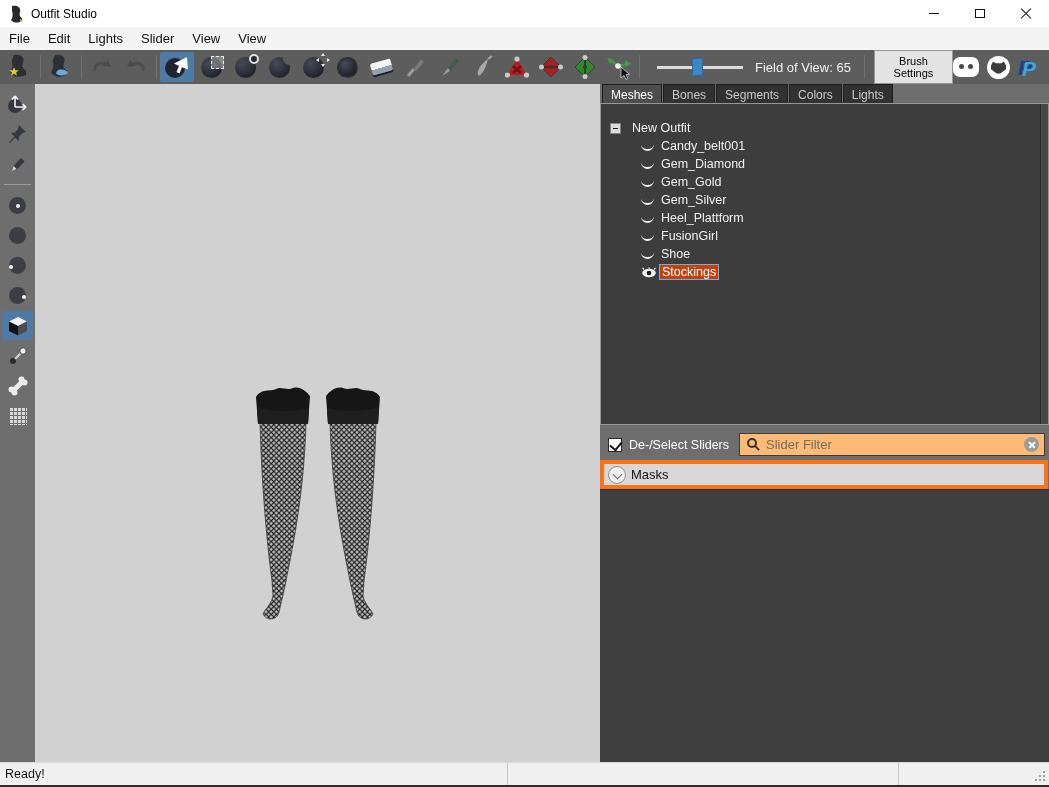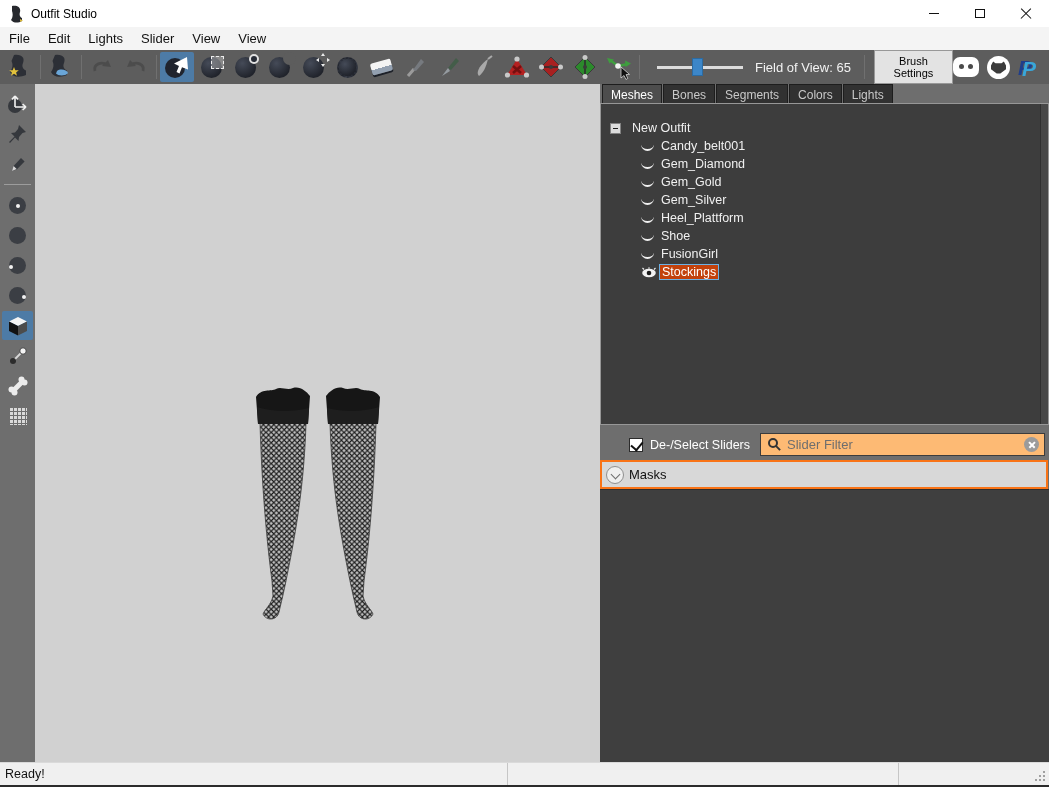--- a/index.html
+++ b/index.html
@@ -83,34 +83,34 @@
   .collapse-box { width:11px; height:11px; background:#dcdcdc; border:1px solid #828282; position:relative; margin-right:8px; flex:0 0 auto; }
   .collapse-box::after { content:""; position:absolute; left:2px; top:4px; width:5px; height:1.4px; background:#1c1c1c; }
   .tree-item { padding-left:40px; }
   .eye-closed { width:13px; height:9px; border-bottom:2.4px solid #f2f2f2; border-radius:0 0 12px 12px; margin-right:4px; flex:0 0 auto; }
   .eye-open { margin-right:2px; flex:0 0 auto; }
   .item-label { padding:1px 3px; white-space:nowrap; }
   .tree-item.selected .item-label { background:#c2410c; border:1px solid #6cb1e4; padding:0 2px; color:#fff; }
   .tree-scrollbar { position:absolute; right:0; top:0; bottom:0; width:8px; background:#474747; border-left:1px solid #2f2f2f; }
 
   .splitter { height:6px; flex:0 0 auto; }
-  .controls-row { height:27px; display:flex; align-items:center; padding:0 4px 0 8px; flex:0 0 auto;margin-left:21px; }
+  .controls-row { height:27px; display:flex; align-items:center; padding:0 4px 0 8px; flex:0 0 auto; }
   .checkbox { width:14px; height:14px; background:#fff; border:1px solid #2b2b2b; position:relative; flex:0 0 auto; }
   .checkbox::after { content:""; position:absolute; left:3px; top:0.5px; width:5.5px; height:9px; border-right:2px solid #111; border-bottom:2px solid #111; transform:rotate(40deg); }
   .checkbox-label { color:#fff; font-size:12.5px; margin:0 10px 0 7px; white-space:nowrap; }
   .search-box { flex:1; height:23px; background:#fdba74; border:1px solid #3c3c3c; display:flex; align-items:center; padding:0 5px; }
   .search-icon { width:10px; height:10px; border:2px solid #333; border-radius:50%; position:relative; margin:0 7px 3px 2px; flex:0 0 auto; }
   .search-icon::after { content:""; position:absolute; width:6px; height:2px; background:#333; transform:rotate(45deg); right:-5px; bottom:-3px; }
   .search-input { flex:1; border:none; outline:none; background:transparent; font-size:13px; font-family:inherit; color:#222; }
   .search-input::placeholder { color:#6e6e6e; opacity:1; }
   .clear-btn { width:15px; height:15px; border-radius:50%; background:#9b9b9b; position:relative; flex:0 0 auto; margin-left:5px; }
   .clear-btn::before,.clear-btn::after { content:""; position:absolute; left:3.5px; top:6.7px; width:8px; height:1.6px; background:#fff; }
   .clear-btn::before { transform:rotate(45deg); } .clear-btn::after { transform:rotate(-45deg); }
 
-  .masks-bar { height:29px; background:#d8d8d8; border:2px solid #f97316; margin:2px 1px 0 0; display:flex; align-items:center; padding-left:4px; flex:0 0 auto; }
+  .masks-bar { height:29px; background:#d8d8d8; border:4px solid #f97316; margin:2px 1px 0 0; display:flex; align-items:center; padding-left:4px; flex:0 0 auto; }
   .masks-chevron { width:18px; height:18px; border:1.5px solid #8f8f8f; border-radius:50%; background:#efefef; position:relative; flex:0 0 auto; }
   .masks-chevron::after { content:""; position:absolute; left:5px; top:4px; width:6px; height:6px; border-right:1.6px solid #6e6e6e; border-bottom:1.6px solid #6e6e6e; transform:rotate(45deg); }
   .masks-label { font-size:13px; color:#111; margin-left:5px; }
   .sliders-area { flex:1; background:#3f3f3f; border-top:1px solid #2e2e2e; }
 
   
   .statusbar { height:23px; background:#f0f0f0; display:flex; align-items:center; font-size:12.5px; color:#111; flex:0 0 auto; border-top:1px solid #dadada; position:relative; }
   .sb-sec1 { width:508px; height:100%; display:flex; align-items:center; padding-left:5px; border-right:1px solid #c6c6c6; }
   .sb-sec2 { width:391px; height:100%; border-right:1px solid #c6c6c6; }
   .sb-sec3 { flex:1; height:100%; position:relative; }
@@ -386,25 +386,25 @@
         <div class="tree-row tree-item">
           <span class="eye-closed"></span>
           <span class="item-label">Gem_Silver</span>
         </div>
         <div class="tree-row tree-item">
           <span class="eye-closed"></span>
           <span class="item-label">Heel_Plattform</span>
         </div>
         <div class="tree-row tree-item">
           <span class="eye-closed"></span>
+          <span class="item-label">FusionGirl</span>
+        </div>
+        <div class="tree-row tree-item">
+          <span class="eye-closed"></span>
           <span class="item-label">Shoe</span>
-        </div>
-        <div class="tree-row tree-item">
-          <span class="eye-closed"></span>
-          <span class="item-label">FusionGirl</span>
         </div>
         <div class="tree-row tree-item selected">
           <svg class="eye-open" width="16" height="11">
               <ellipse cx="8" cy="6" rx="6.8" ry="4.2" fill="#f2f2f2"></ellipse>
               <circle cx="8" cy="6" r="2.3" fill="#1c1c1c"></circle>
               <path d="M3,2.5 L1.5,1 M8,1.8 V0.2 M13,2.5 L14.5,1" stroke="#f2f2f2" stroke-width="1.1"></path>
             </svg>
           <span class="item-label">Stockings</span>
         </div>
         <span class="tree-scrollbar"></span>

